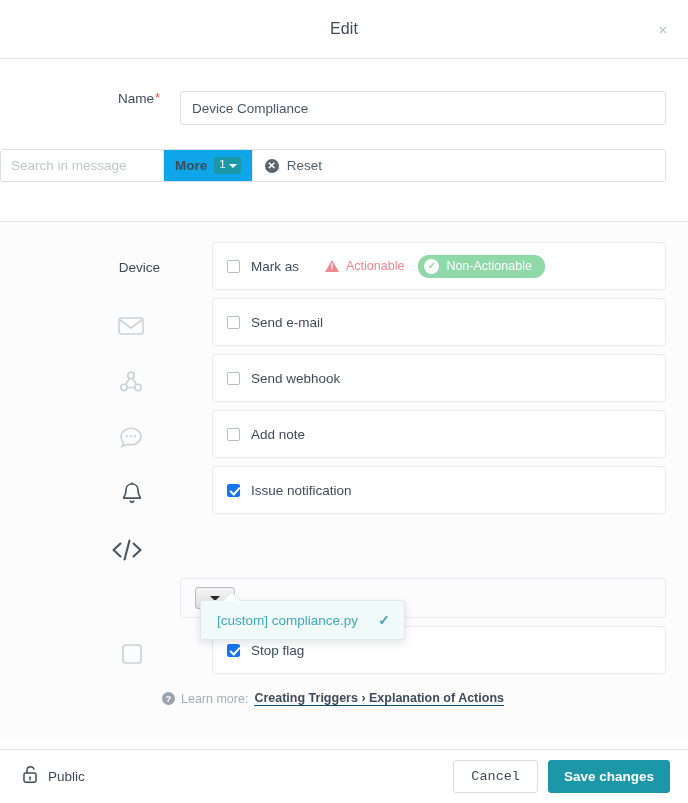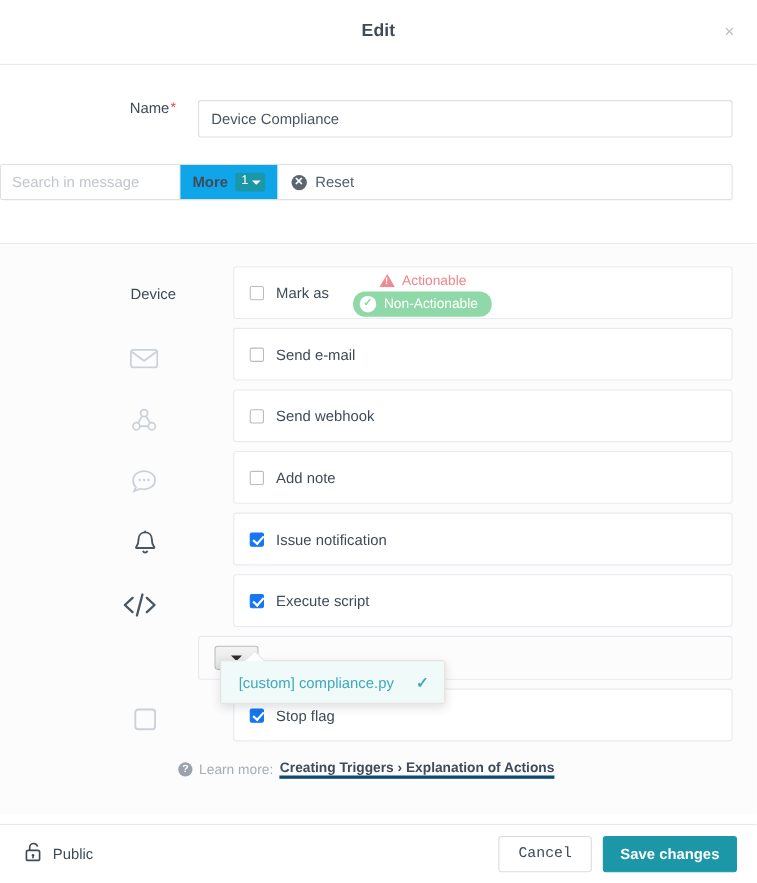--- a/index.html
+++ b/index.html
@@ -22,21 +22,20 @@
     position: relative;
     height: 59px;
     display: flex; align-items: center; justify-content: center;
     background: #ffffff;
     border-bottom: 1px solid #e6e9ed;
   }
   .header-title {
     font-size: 16px;
     color: #3f4b58;
     letter-spacing: .1px;
-    font-weight: bold;
   }
   .close-btn {
     position: absolute;
     right: 14px; top: 50%;
     transform: translateY(-50%);
     width: 22px; height: 22px;
     display: flex; align-items: center; justify-content: center;
     color: #b7bec6;
     font-size: 15px;
     line-height: 1;
@@ -213,21 +212,21 @@
     border-width: 0 2px 2px 0;
     transform: rotate(42deg);
   }
   .chk-label {
     font-size: 13.5px;
     color: #3f4b58;
     white-space: nowrap;
   }
 
   
-  .badges { display: flex; align-items: center; margin-left: 22px; flex-direction: column; }
+  .badges { display: flex; align-items: center; gap: 10px; margin-left: 22px; }
   .badge-actionable {
     display: flex; align-items: center; gap: 7px;
     color: #f0868c;
     font-size: 12.5px;
     cursor: pointer;
     padding: 3px 4px;
   }
   .tri {
     width: 0; height: 0;
     border-left: 7px solid transparent;
@@ -335,21 +334,21 @@
   .q-icon {
     width: 13px; height: 13px; border-radius: 50%;
     background: #9aa3ab; color: #fff;
     font-size: 9.5px; font-weight: bold;
     display: flex; align-items: center; justify-content: center;
     line-height: 1;
   }
   .learn-lead { font-size: 12.5px; color: #a6adb4; }
   .learn-link {
     font-size: 12.5px; color: #3f4b58; font-weight: bold;
-    border-bottom: 3px solid #0c4a6e;
+    border-bottom: 1px solid #0c4a6e;
     cursor: pointer;
     text-decoration: none;
   }
 
   
   .footer {
     position: absolute;
     left: 0; right: 0; bottom: 0;
     height: 54px;
     border-top: 1px solid #e6e9ed;
@@ -520,24 +519,20 @@
     <div class="act-row">
       <div class="act-left">
         <div class="act-icon dark">
           <svg width="34" height="26" viewBox="0 0 34 26" fill="none" stroke="currentColor" stroke-width="2.1" stroke-linecap="round" stroke-linejoin="round">
             <path d="M10.5 6.5L3.5 13l7 6.5"></path>
             <path d="M23.5 6.5l7 6.5-7 6.5"></path>
             <path d="M19.5 3.5l-5 19"></path>
           </svg>
         </div>
       </div>
-      <div class="act-box">
-        <span class="chk checked"></span>
-        <span class="chk-label">Execute script</span>
-      </div>
     </div>
 
     <div class="act-row">
       <div class="act-left"></div>
       <div class="dd-box">
         <button class="dd-btn">
           <span class="caret"></span>
         </button>
       </div>
     </div>

